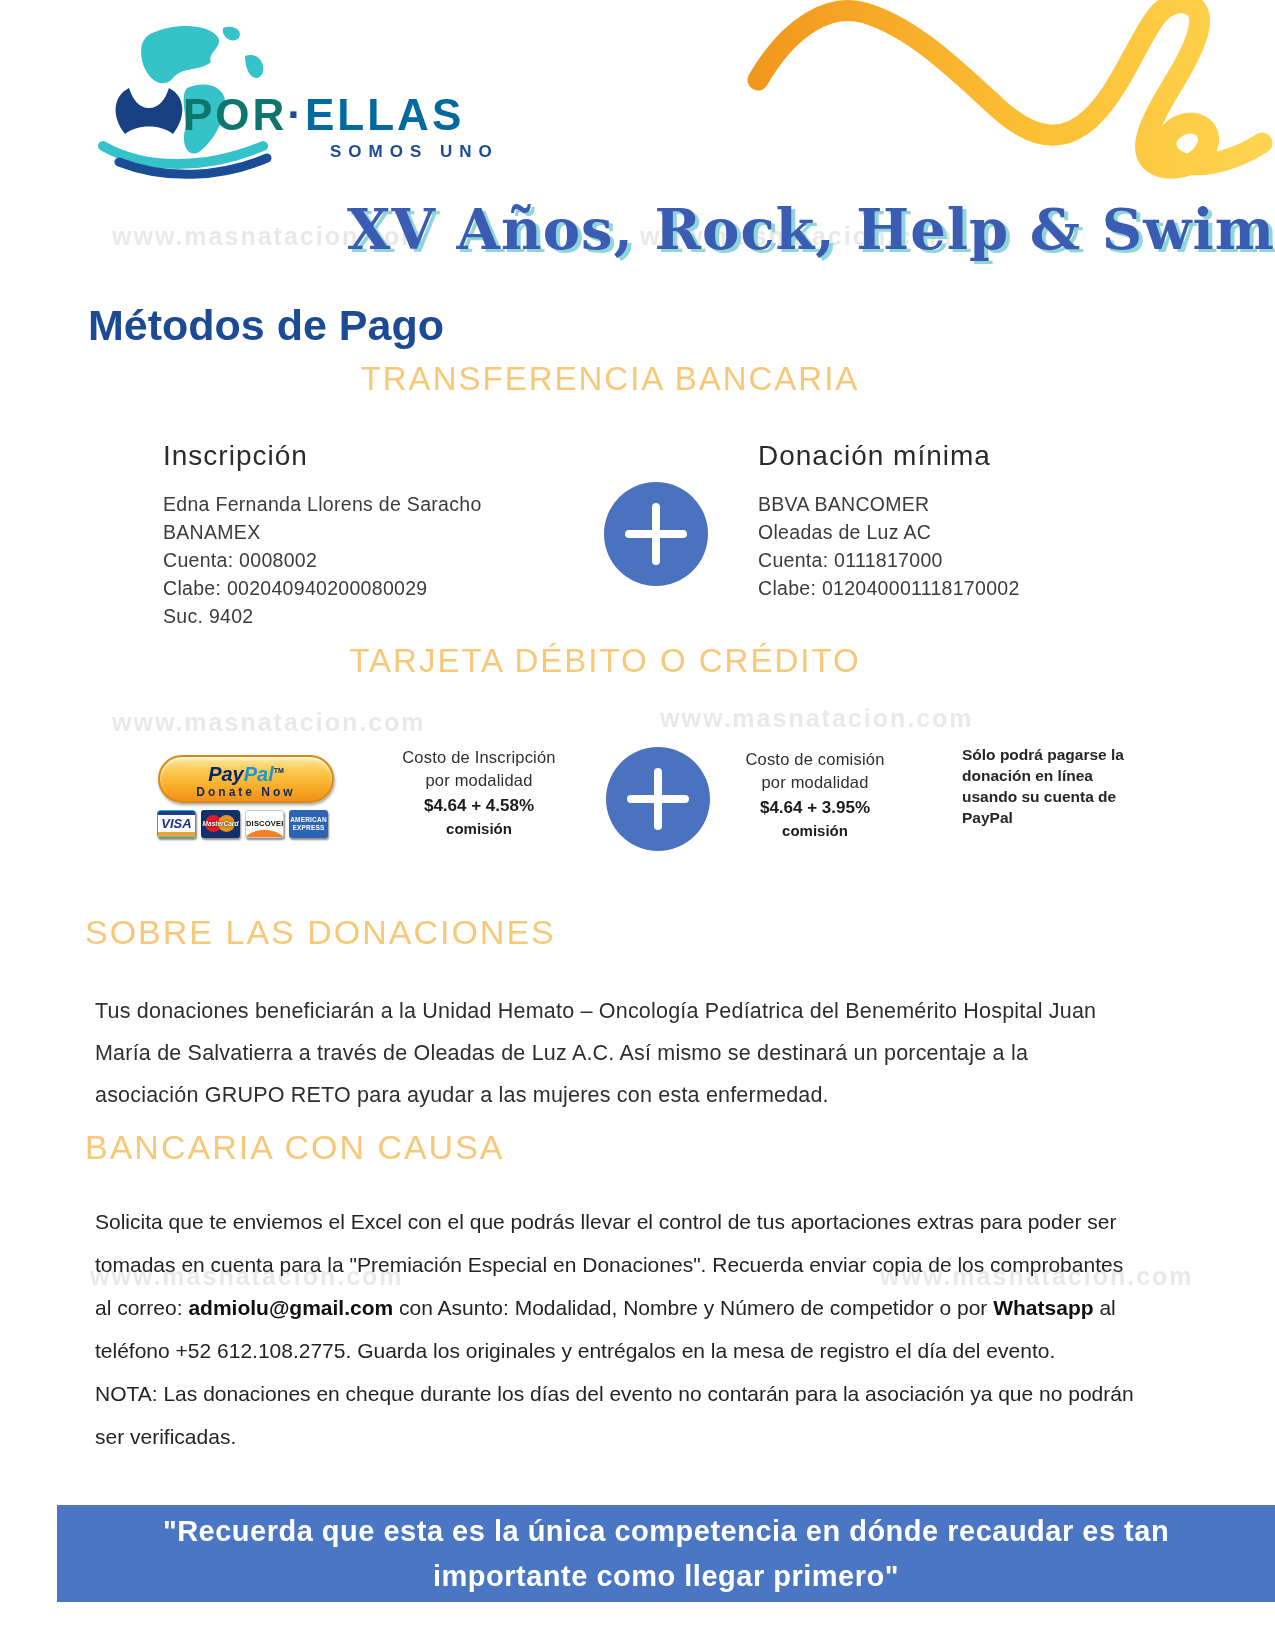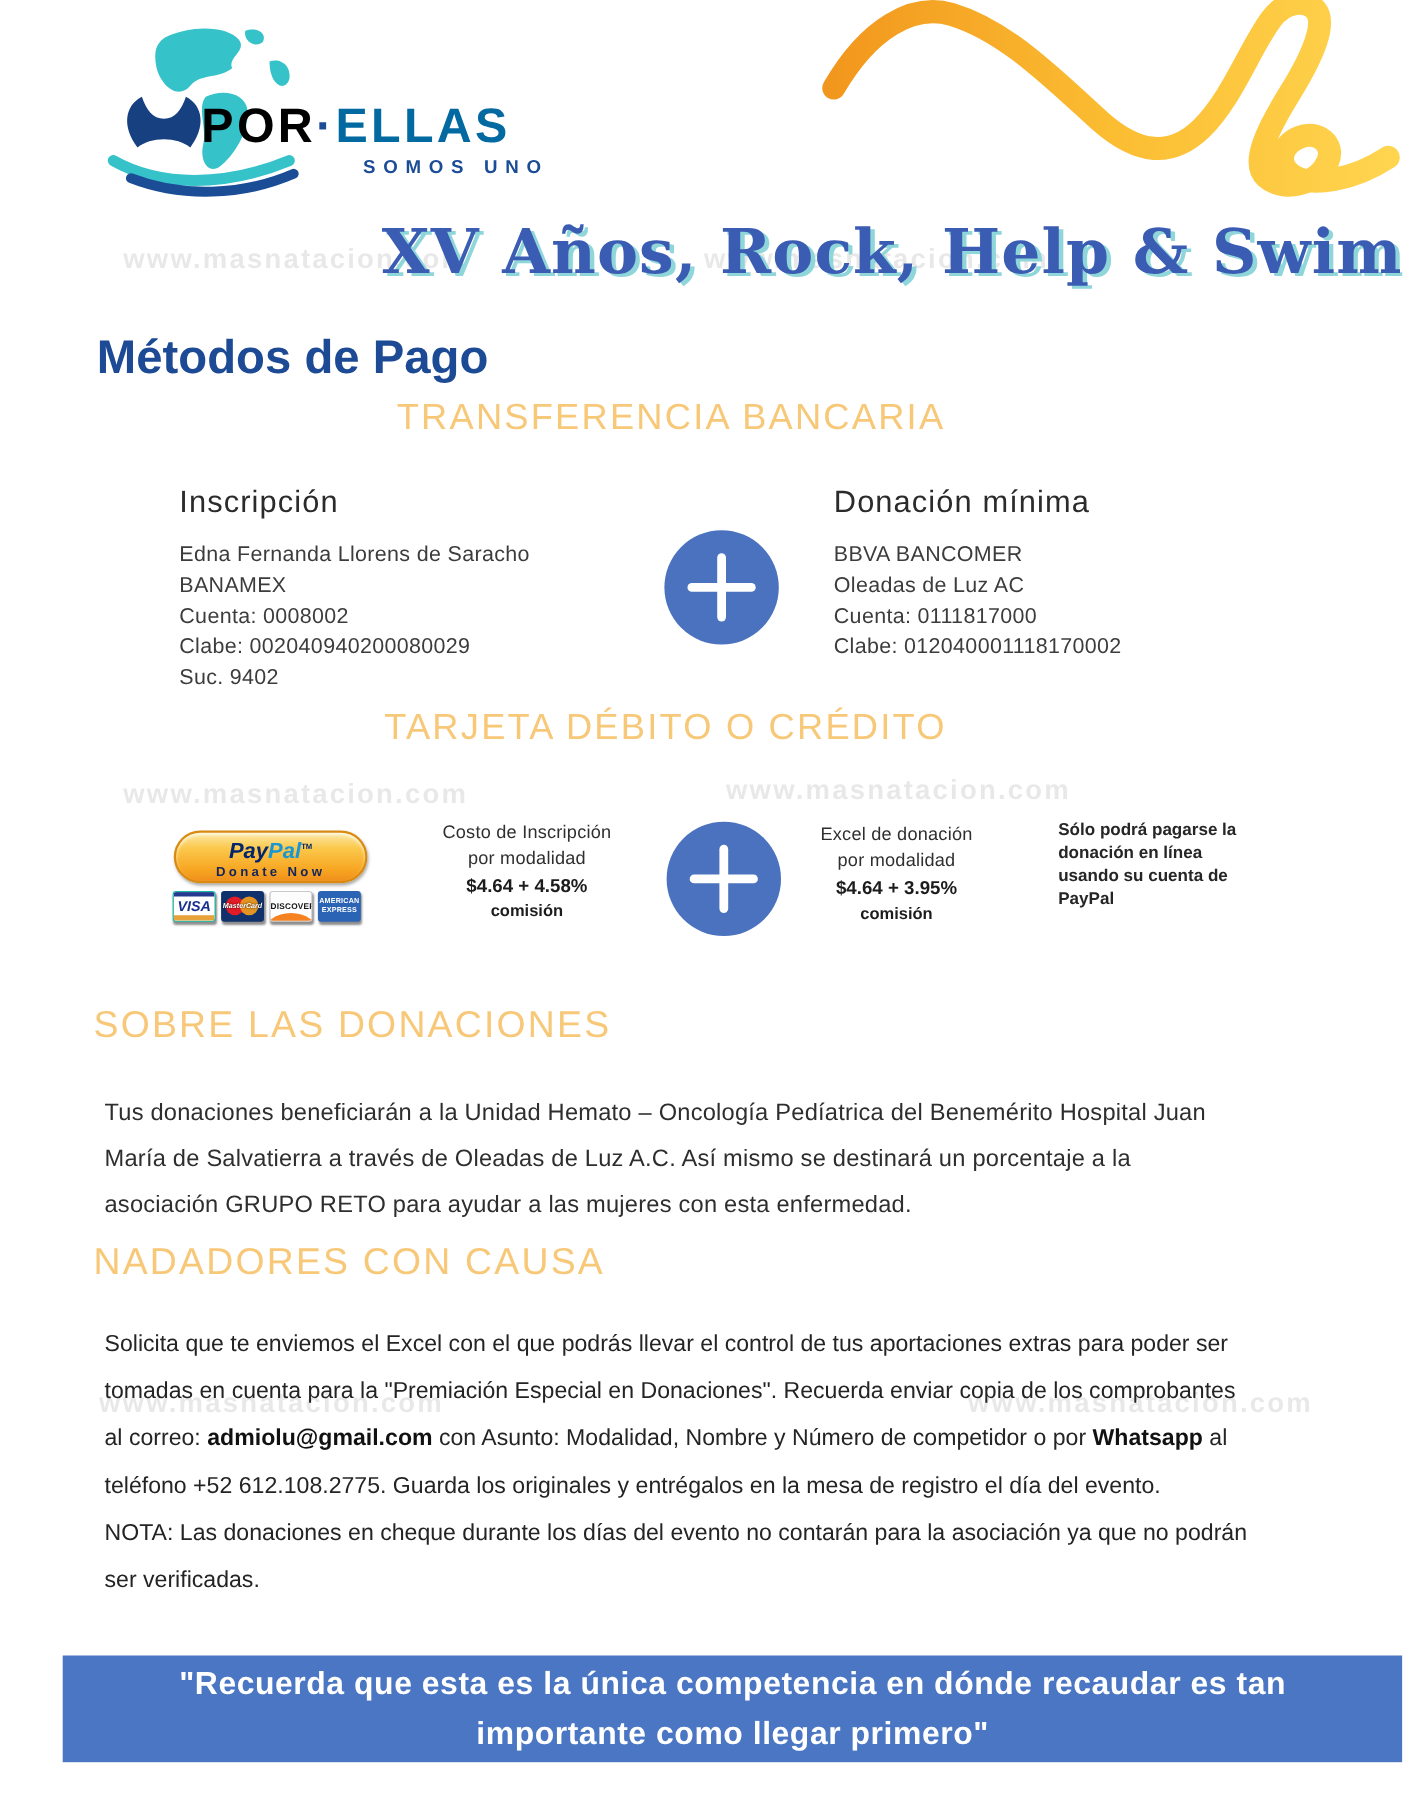--- a/index.html
+++ b/index.html
@@ -3,21 +3,21 @@
 <meta charset="utf-8">
 <style>
   html,body{margin:0;padding:0;background:#ffffff;}
   .page{position:relative;width:1275px;height:1650px;background:#ffffff;overflow:hidden;
         font-family:"Liberation Sans",sans-serif;color:#2e2e2e;}
 
   
   .ribbon{position:absolute;left:700px;top:0;width:575px;height:185px;}
   .logo-art{position:absolute;left:95px;top:16px;width:200px;height:168px;}
   .logo-text{position:absolute;left:183px;top:90px;font-size:44px;font-weight:bold;letter-spacing:3px;white-space:nowrap;}
-  .logo-por{color:#000000;margin-top:24px;}
+  .logo-por{color:#0f766e;margin-top:24px;}
   .logo-dot{color:#1b4c96;}
   .logo-ellas{color:#0369a1;}
   .logo-tag{position:absolute;left:330px;top:142px;font-size:17px;font-weight:bold;letter-spacing:7px;color:#1b4c96;white-space:nowrap;}
 
   .wm{position:absolute;color:#9b9b9b;opacity:.22;font-size:25px;font-weight:bold;letter-spacing:2px;pointer-events:none;white-space:nowrap;}
 
   
   .title{position:absolute;top:196px;left:0;width:100%;text-align:right;
          font-family:"DejaVu Serif",serif;font-weight:bold;font-size:56px;letter-spacing:1px;
          color:#3a5cb2;text-shadow:4px 3px 0 #8fd6da;}
@@ -192,32 +192,32 @@
   <div class="cost-block cost-ins">
     <div class="cost-l">Costo de Inscripción</div>
     <div class="cost-l">por modalidad</div>
     <div class="cost-amt">$4.64 + 4.58%</div>
     <div class="cost-com">comisión</div>
   </div>
 
   <div class="plus-circle plus-2"></div>
 
   <div class="cost-block cost-don">
-    <div class="cost-l">Excel de donación</div>
+    <div class="cost-l">Costo de comisión</div>
     <div class="cost-l">por modalidad</div>
     <div class="cost-amt">$4.64 + 3.95%</div>
     <div class="cost-com">comisión</div>
   </div>
 
   <div class="paypal-note">Sólo podrá pagarse la donación en línea usando su cuenta de PayPal</div>
 
   <div class="sobre-head yellow-head">SOBRE LAS DONACIONES</div>
   <div class="sobre-body">Tus donaciones beneficiarán a la Unidad Hemato – Oncología Pedíatrica del Benemérito Hospital Juan María de Salvatierra a través de Oleadas de Luz A.C. Así mismo se destinará un porcentaje a la asociación GRUPO RETO para ayudar a las mujeres con esta enfermedad.</div>
 
-  <div class="nadadores-head yellow-head">NADADORES CON CAUSA</div>
+  <div class="nadadores-head yellow-head">BANCARIA CON CAUSA</div>
   <div class="nadadores-body">
     <span>Solicita que te enviemos el  Excel con el que podrás llevar el control de tus aportaciones extras para poder ser tomadas en cuenta para la "Premiación Especial en Donaciones". Recuerda enviar copia de los comprobantes al correo: </span><b>admiolu@gmail.com</b><span> con Asunto: Modalidad, Nombre y Número de  competidor o por </span><b>Whatsapp</b><span> al teléfono +52 612.108.2775. Guarda los originales y entrégalos en la mesa de registro el día del evento.</span>
     <div class="nota-line">NOTA: Las donaciones en cheque durante los días del evento no contarán para la asociación ya que no podrán ser verificadas.</div>
   </div>
 
   <div class="footer">
     <div class="footer-text">"Recuerda que esta es la única competencia en dónde recaudar es tan importante como llegar primero"</div>
   </div>
 
 </div>

